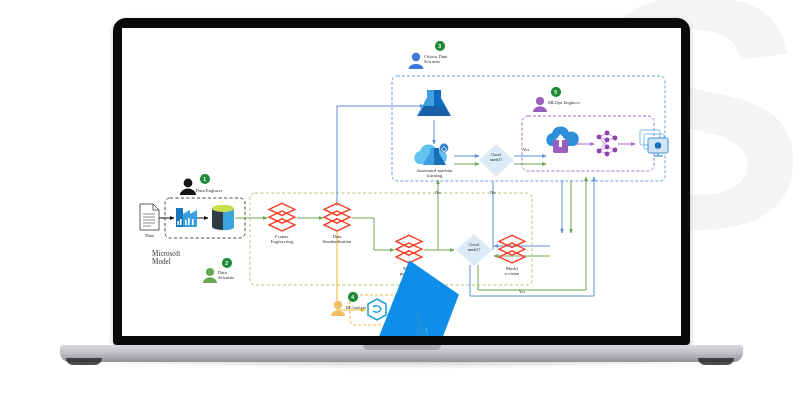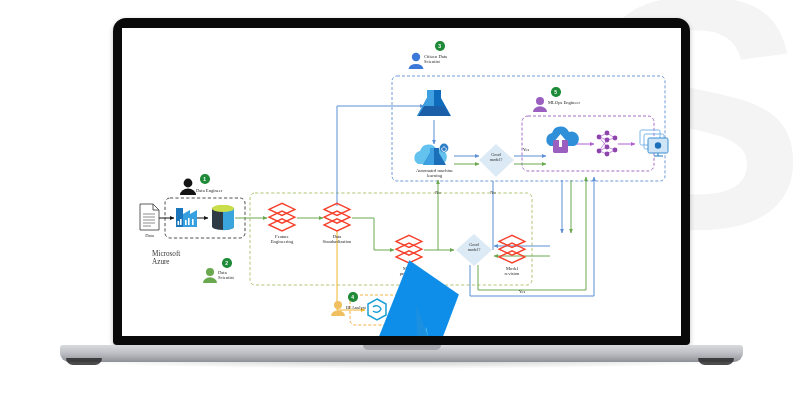--- a/index.html
+++ b/index.html
@@ -400,21 +400,21 @@
         <div class="badge" style="left:429px;top:59px;">5</div>
 
         <div id="azure">
           <svg width="15" height="18" viewBox="0 0 15 18">
             <path d="M6.2,0.6 L1.2,13.2 L5.1,13.2 L9.1,2.6 z" fill="#0f8ee9"></path>
             <path d="M7.2,4.5 L3.6,14.4 L11.2,14.4 L8.1,14.4 L5.2,14.4 L7.8,7.8 z" fill="#49bdf2"></path>
             <path d="M6.6,3.2 L11.8,16.8 L6.0,16.8 L2.4,15.9 L5.3,15.9 L7.0,15.9 z" fill="#1b8fe0"></path>
           </svg>
           <div>
             <div class="atxt">Microsoft</div>
-            <div class="atxt">Azure</div>
+            <div class="atxt">Model</div>
           </div>
         </div>
 
       </div>
     </div>
   </div>
   <div id="base"></div>
   <div id="foot-l"></div>
   <div id="foot-r"></div>
 </div>

